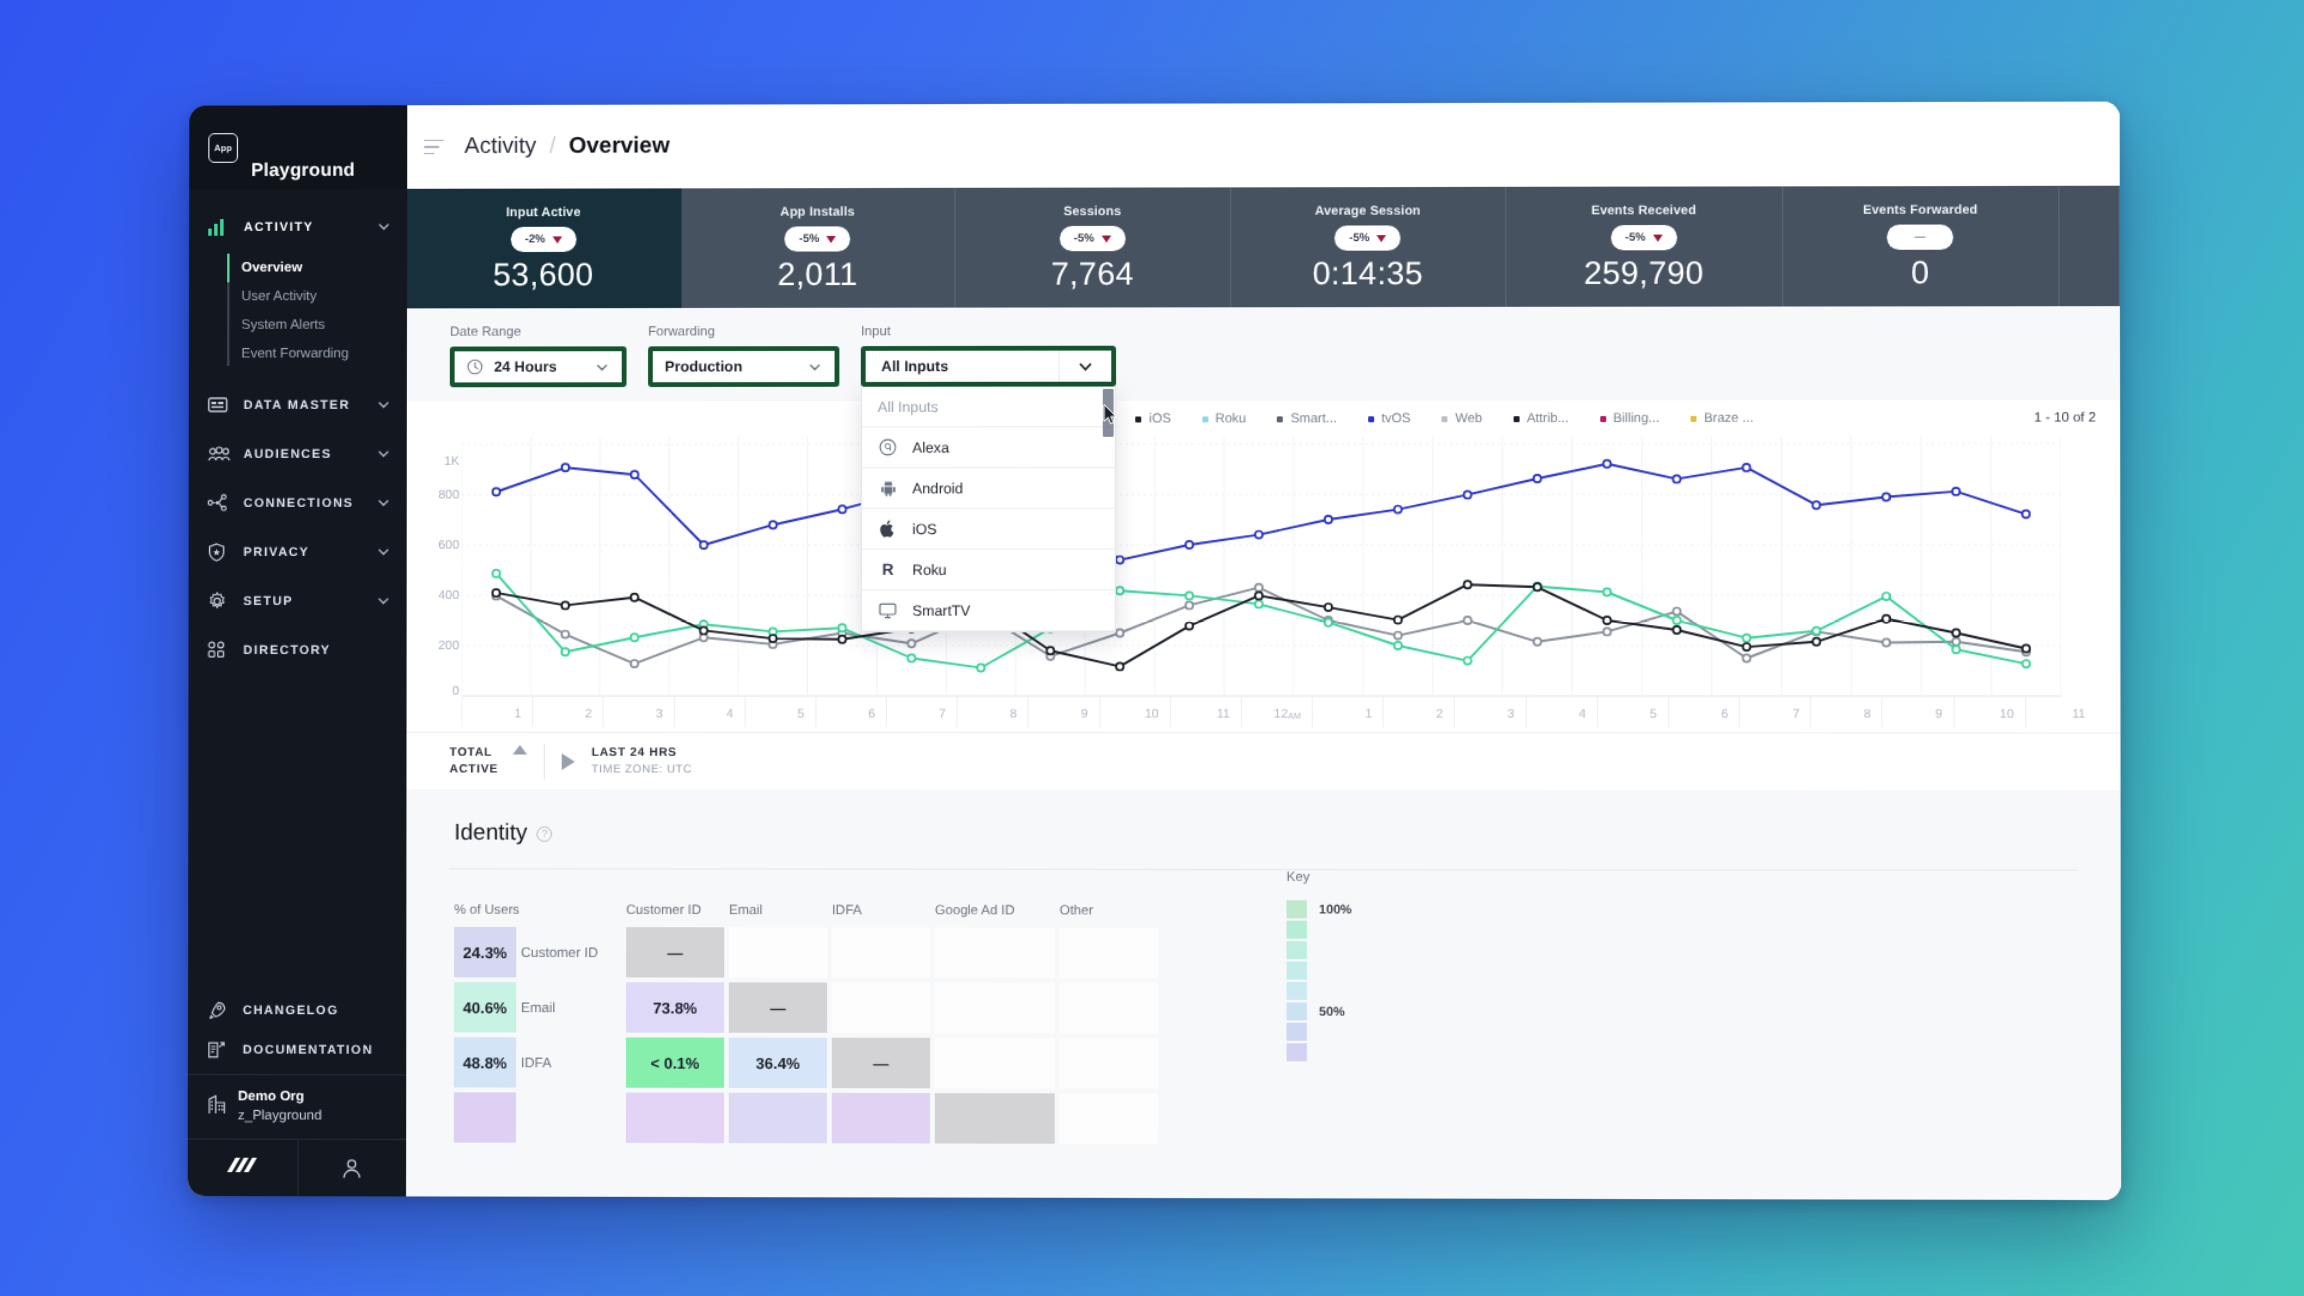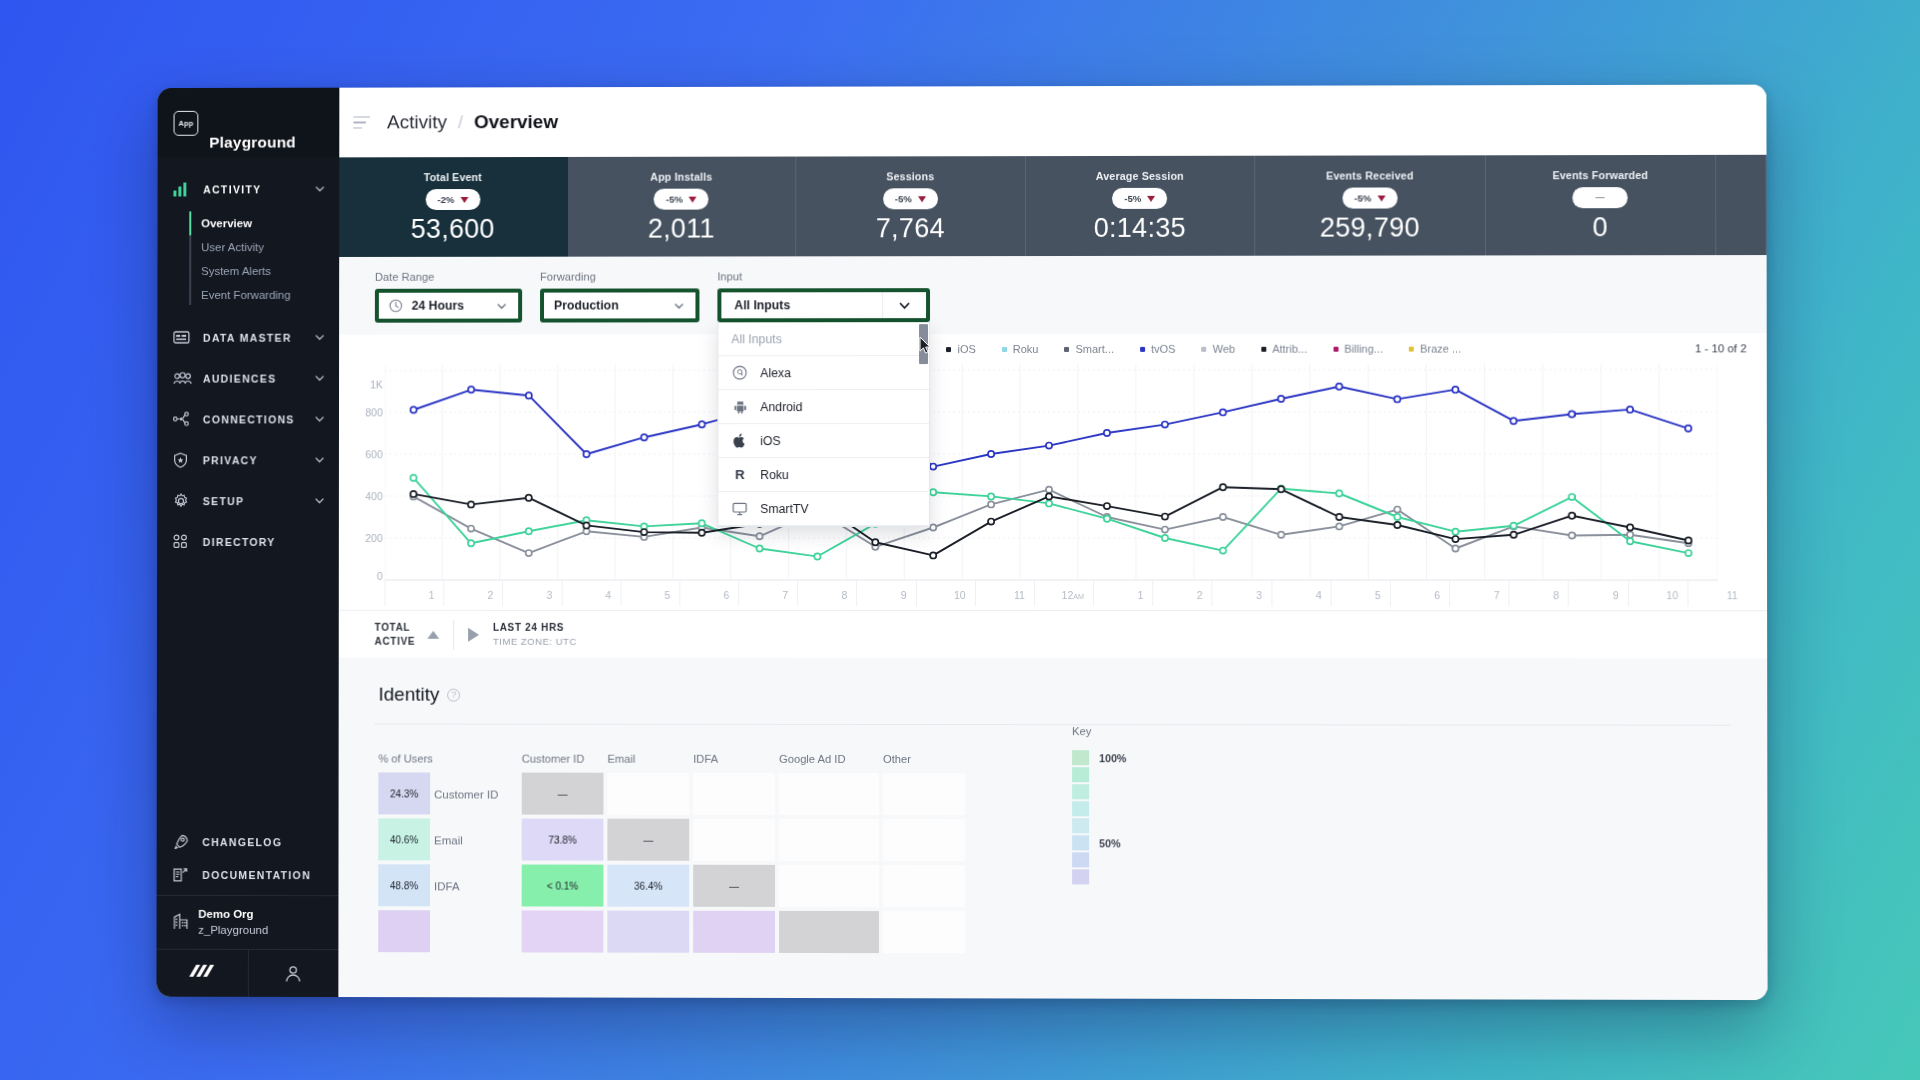--- a/index.html
+++ b/index.html
@@ -210,21 +210,21 @@
     position: absolute; right: 0; font-size: 10.5px; color: #aab1bd; transform: translateY(-50%);
   }
   .axis-x { position: absolute; left: 46px; right: 0; top: 216px; height: 26px; display: flex; }
   .axis-x .tick {
     flex: 1 1 0; border-left: 1px solid #eef0f3; font-size: 10.5px; color: #b4bac4;
     display: flex; align-items: center; justify-content: flex-end; padding-right: 9px; padding-top: 4px;
   }
   .axis-x .tick sub { font-size: 7.2px; vertical-align: baseline; position: relative; top: 1px; }
 
   #chart-foot { display: flex; align-items: center; height: 48px; border-top: 1px solid #eceef2; padding-left: 36px; }
-  .cf-block { display: flex; align-items: center; }
+  .cf-block { display: flex; }
   .cf-total { font-size: 10px; font-weight: 700; letter-spacing: .7px; color: #2b303a; line-height: 1.35; }
   .cf-up { margin-left: 12px; width: 0; height: 0;
     border-left: 6px solid transparent; border-right: 6px solid transparent; border-bottom: 8px solid #98a0ad; }
   .cf-div { width: 1px; height: 30px; background: #e4e7ec; margin: 0 14px; }
   .cf-play { width: 0; height: 0; border-top: 7px solid transparent; border-bottom: 7px solid transparent;
     border-left: 11px solid #98a0ad; margin-right: 14px; cursor: pointer; }
   .cf-txt1 { font-size: 10px; font-weight: 700; letter-spacing: .7px; color: #2b303a; }
   .cf-txt2 { font-size: 9.6px; letter-spacing: .5px; color: #9aa1ad; margin-top: 3px; }
 
   
@@ -237,21 +237,21 @@
   #id-table { padding: 22px 0 0 40px; position: relative; }
   .idrow { display: flex; align-items: center; }
   .idrow + .idrow { margin-top: 4px; }
   .idhdr { height: 22px; }
   .c-pct { width: 56px; flex: 0 0 56px; }
   .c-lbl { width: 88px; flex: 0 0 88px; }
   .c-cell { width: 82px; flex: 0 0 82px; margin-right: 4px; }
   .hdr-txt { font-size: 11.2px; color: #6d7482; }
   .cell {
     height: 42px; display: flex; align-items: center; justify-content: center;
-    font-size: 10px; font-weight: 400; color: #1d212a;
+    font-size: 13px; font-weight: 700; color: #1d212a;
   }
   .cell.empty { background: #fdfdfe; }
   .cell.diag { background: #d3d3d5; color: #2b303a; }
   .rowlbl { font-size: 11.5px; color: #6d7482; }
   #key { position: absolute; left: 735px; top: 0; }
   .key-title { font-size: 11.2px; color: #6d7482; margin-bottom: 12px; }
   .key-row { display: flex; align-items: center; gap: 10px; height: 17px; text-align: right; }
   .key-sw { width: 17px; height: 15px; display: block; }
   .key-lbl { font-size: 10.7px; color: #3c424e; font-weight: 700; }
 </style>
@@ -472,21 +472,21 @@
         </div>
       <div class="crumbs">
         <span class="crumb-1">Activity</span>
         <span class="crumb-sep">/</span>
         <span class="crumb-2">Overview</span>
       </div>
     </div>
 
     <div id="kpis">
       <div class="kpi sel">
-        <div class="kpi-label">Total Event</div>
+        <div class="kpi-label">Input Active</div>
         <div class="kpi-badge">
           <span>-2%</span>
           <span class="tri"></span>
         </div>
         <div class="kpi-value">53,600</div>
       </div>
       <div class="kpi">
         <div class="kpi-label">App Installs</div>
         <div class="kpi-badge">
           <span>-5%</span>

